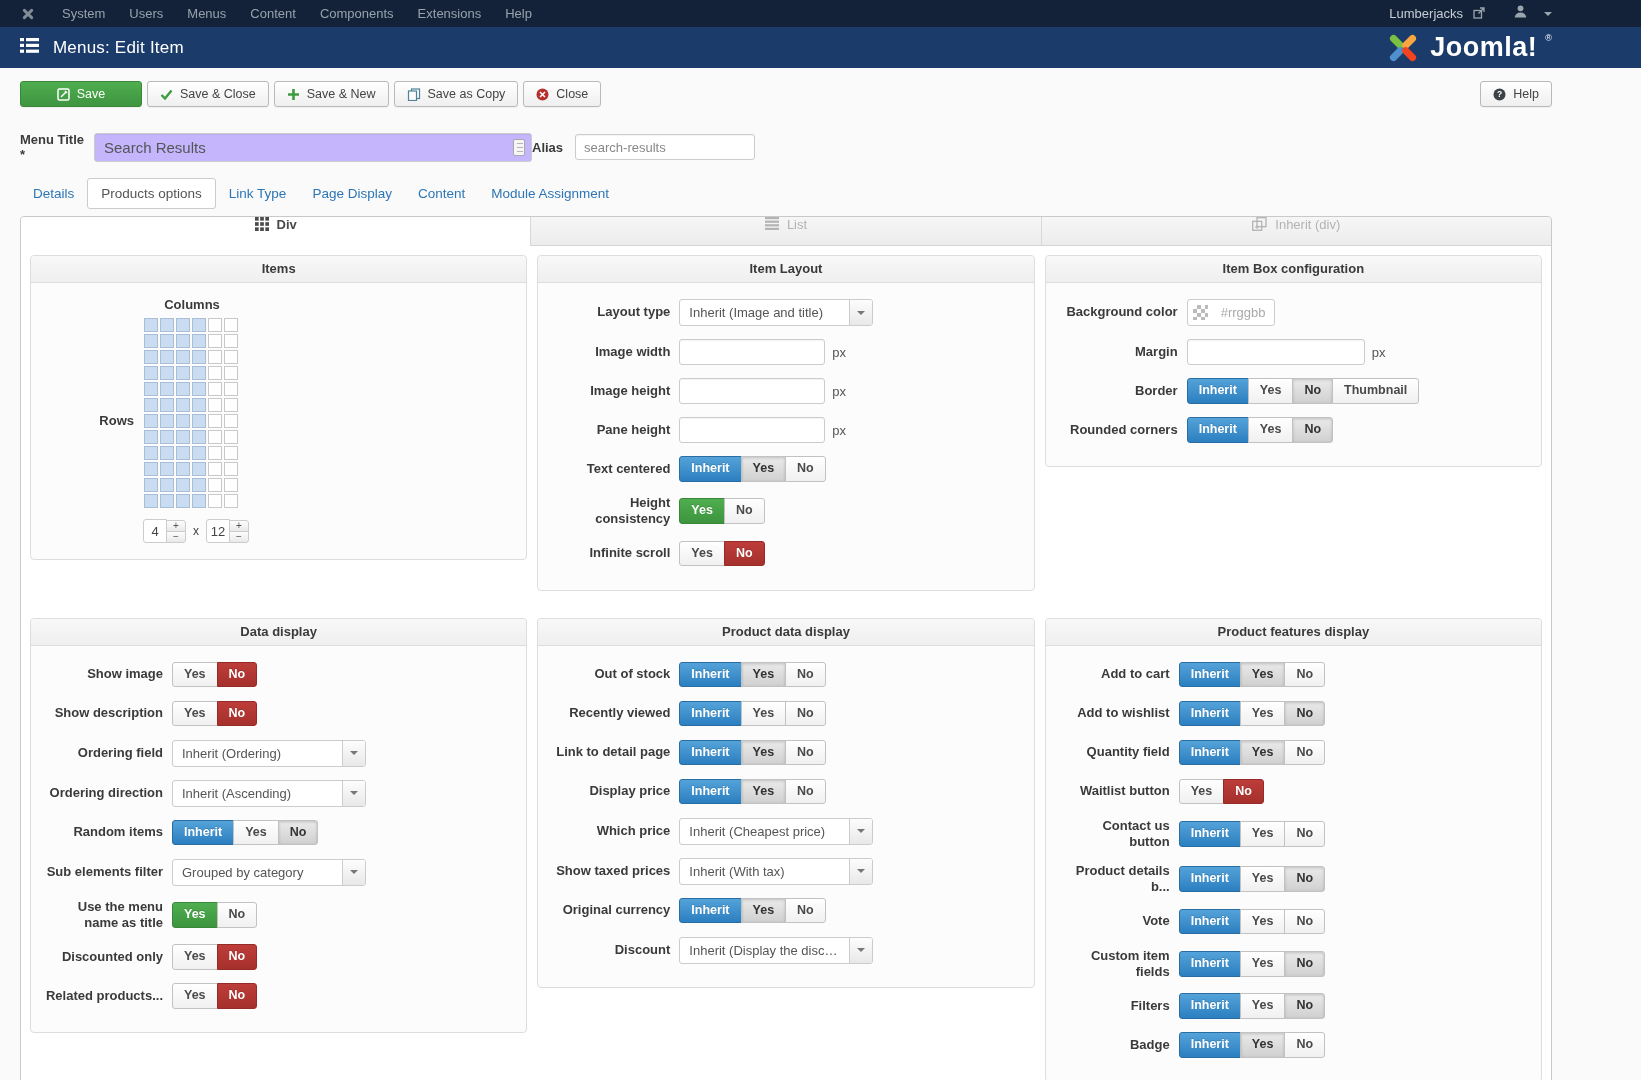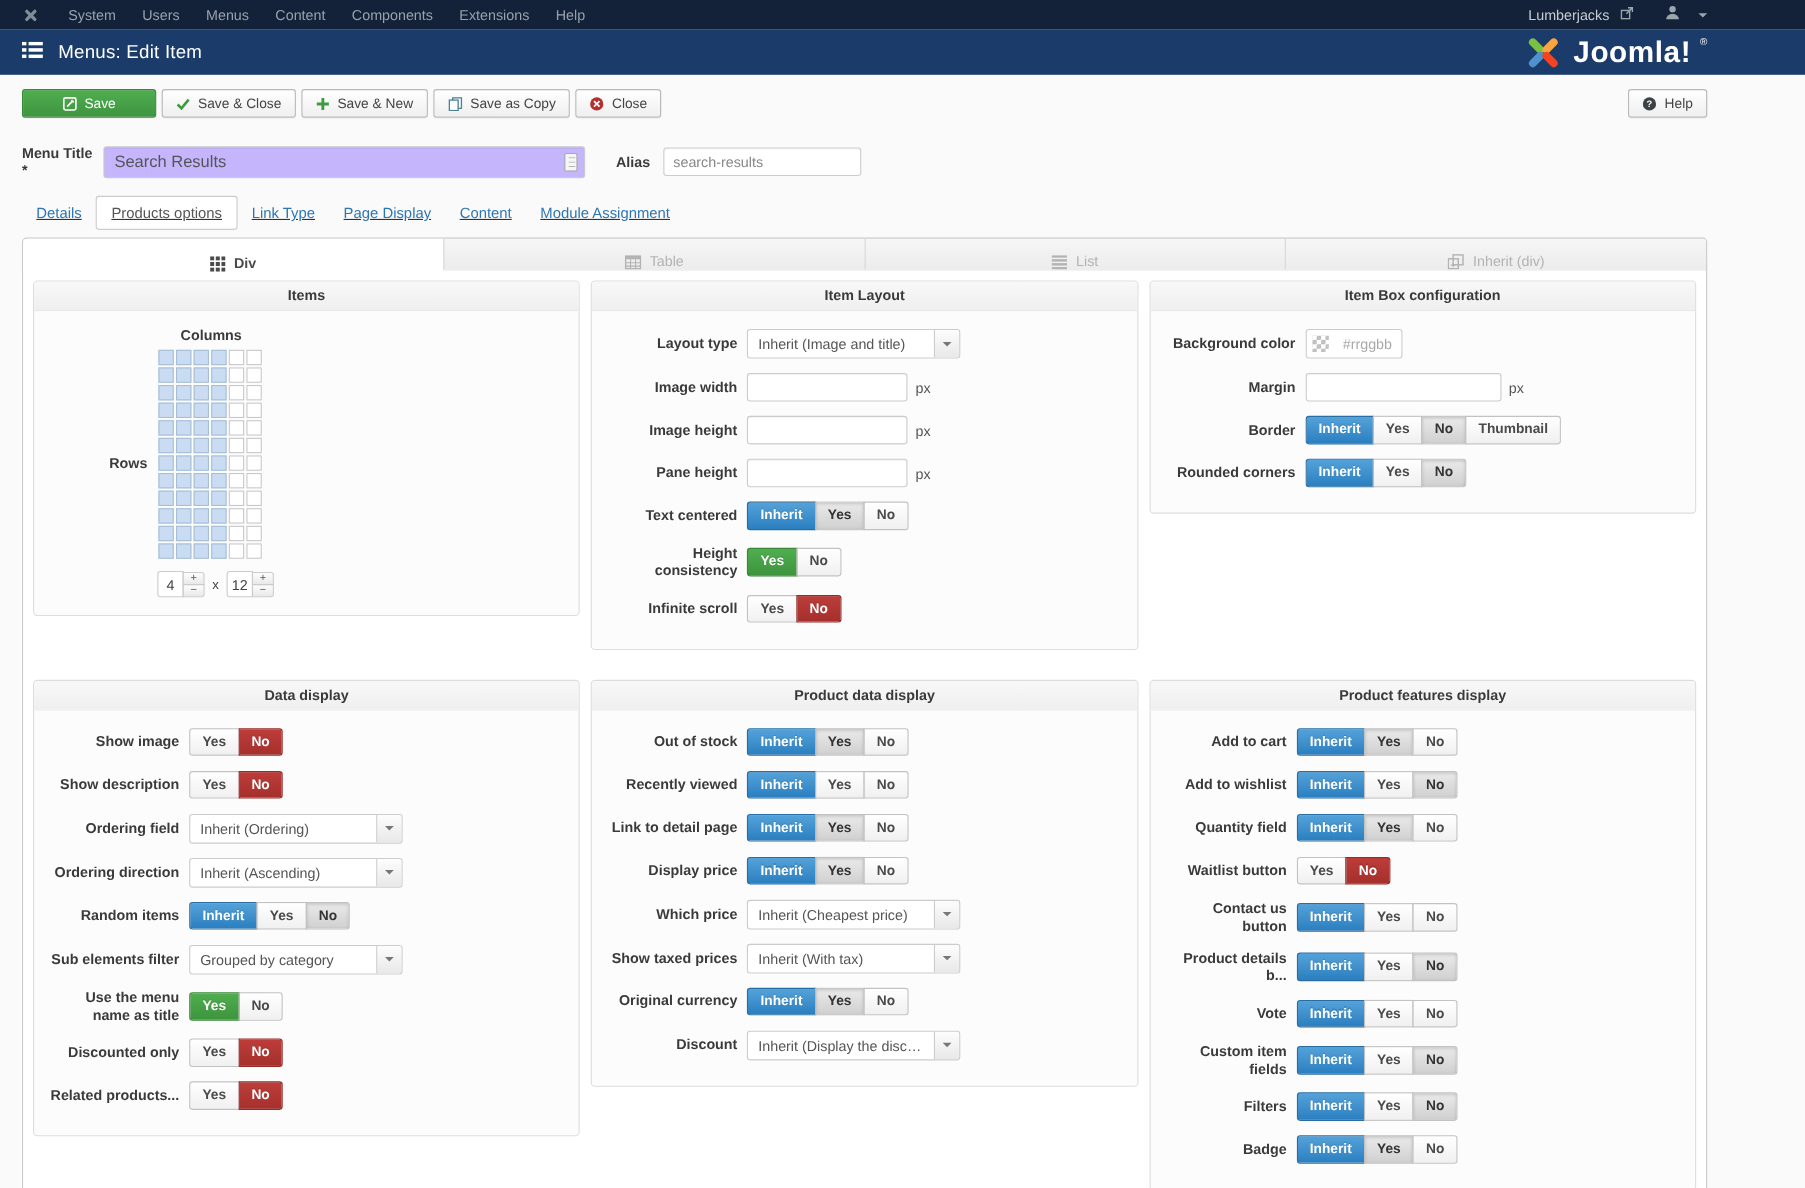--- a/index.html
+++ b/index.html
@@ -39,36 +39,36 @@
   
   .form-row { margin-top:25px; }
   .form-row .container { display:flex; align-items:center; }
   .flabel-top { font-size:13px; font-weight:bold; color:#3a3a3a; }
   .mt-label { width:72px; }
   .mt-wrap { position:relative; margin-left:2px; }
   .mt-input { width:438px; height:29px; border:1px solid #ccc; border-radius:3px; padding:0 26px 0 9px; font-size:15px; color:#555;
               font-family:inherit; box-shadow:inset 0 1px 1px rgba(0,0,0,.05); background:#c4b5fd; }
   .mt-icon { position:absolute; right:7px; top:6px; width:12px; height:17px; border:1px solid #a9a9a9; border-radius:2px; background:#f6f6f6;
              background-image:linear-gradient(#b5b5b5 1px, transparent 1px); background-size:6px 4px; background-position:3px 3px; background-repeat:repeat-y; }
-  .alias-label { margin-left:28px; margin-right:12px; }
+  .alias-label { margin-right:12px; }
   .alias-input { width:180px; height:26px; border:1px solid #ccc; border-radius:3px; padding:0 8px; font-size:13px; color:#888;
                  font-family:inherit; box-shadow:inset 0 1px 1px rgba(0,0,0,.05); background:#fff; }
 
   
   .tabs-row { margin-top:16px; }
-  .tabs { display:flex; align-items:flex-end;text-decoration:underline; }
+  .tabs { display:flex; align-items:flex-end; }
   .tab { font-size:13.5px; color:var(--c-link,#2d76b5); padding:8px 13px; cursor:pointer; }
   .tab.active { color:#555; background:#fff; border:1px solid #ccc; border-radius:3px; padding:7px 13px; }
 
   
   .content-box { margin-top:7px; background:#fff; border:1px solid #c9c9c9; border-radius:4px; min-height:775px; }
 
   
   .subtabs { display:flex; border-bottom:1px solid #d5d5d5; background:linear-gradient(#f6f6f6,#ececec); border-radius:4px 4px 0 0; height:29px; }
-  .subtab { flex:1; display:flex; align-items:flex-end; justify-content:center; gap:8px; font-size:13px; color:#b3b3b3;
+  .subtab { flex:1; display:flex; align-items:flex-start; justify-content:center; gap:8px; font-size:13px; color:#b3b3b3;
             border-left:1px solid #d8d8d8; cursor:pointer; }
   .subtab:first-child { border-left:none; }
   .subtab.active { background:#fff; color:#4a4a4a; font-weight:bold; height:30px; border-radius:4px 0 0 0; }
   .subtab .sicon { display:inline-flex; }
 
   
   .panels-grid { display:grid; grid-template-columns:repeat(3,1fr); gap:27px 10px; padding:9px 9px 18px 9px; align-items:start; }
   .panel { background:#fcfcfc; border:1px solid #ddd; border-radius:4px; }
   .panel-title { height:27px; line-height:26px; text-align:center; font-size:13px; font-weight:bold; color:#3a3a3a;
                  background:linear-gradient(#f8f8f8,#efefef); border-bottom:1px solid #ddd; border-radius:4px 4px 0 0; }
@@ -311,30 +311,20 @@
               <rect x="9.6" y="4.8" width="3.4" height="3.4"></rect>
             <rect x="0" y="9.6" width="3.4" height="3.4"></rect>
               <rect x="4.8" y="9.6" width="3.4" height="3.4"></rect>
               <rect x="9.6" y="9.6" width="3.4" height="3.4"></rect>
             </svg>
         </span>
         <span>Div</span>
       </div>
       <div class="subtab">
         <span class="sicon">
-          <svg width="15" height="13" viewBox="0 0 15 13" fill="none" stroke="currentColor">
-            <rect x="0.7" y="0.7" width="13.6" height="11.6" stroke-width="1.4"></rect>
-            <rect x="0.7" y="0.7" width="13.6" height="3" fill="currentColor" stroke="none"></rect>
-            <path d="M0.7,6.8 h13.6 M0.7,9.9 h13.6 M5.2,3.7 v8.6 M9.8,3.7 v8.6" stroke-width="1"></path>
-            </svg>
-        </span>
-        <span>Table</span>
-      </div>
-      <div class="subtab">
-        <span class="sicon">
           <svg width="14" height="13" viewBox="0 0 14 13" fill="currentColor">
             <rect x="0" y="0" width="14" height="2.2"></rect>
               <rect x="0" y="3.6" width="14" height="2.2"></rect>
             <rect x="0" y="7.2" width="14" height="2.2"></rect>
               <rect x="0" y="10.8" width="14" height="2.2"></rect>
             </svg>
         </span>
         <span>List</span>
       </div>
       <div class="subtab">

